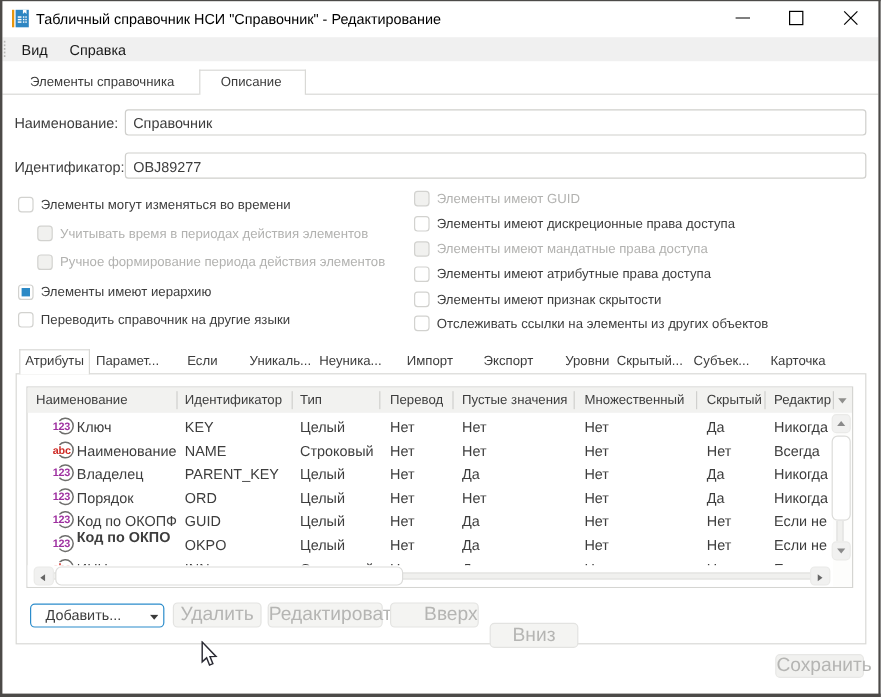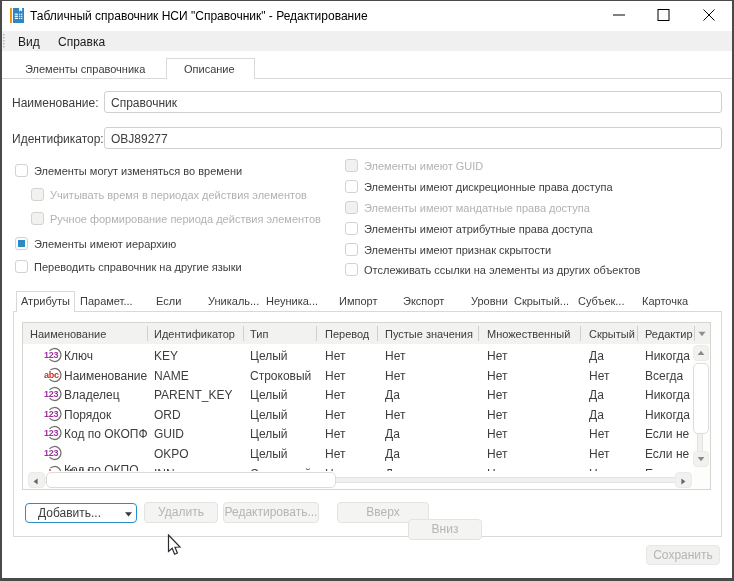--- a/index.html
+++ b/index.html
@@ -27,21 +27,21 @@
   .cb{width:13px;height:13px;border:1px solid #d2d2cf;border-radius:3px;background:#fff;position:absolute;}
   .cb.dis{background:#f1f1ef;}
   .cb.checked::after{content:"";position:absolute;left:2px;top:2px;width:7px;height:7px;background:#2b89c6;}
   .cbl{position:absolute;font-size:11px;color:#3d3d3d;white-space:nowrap;}
   .cbl.dis{color:#b2b2b0;}
   
   #tbl{left:22px;top:322px;width:689px;height:168px;border:1px solid #d5d5d2;background:#fff;}
   .hdrtxt{position:absolute;font-size:11px;color:#3d3d3d;white-space:nowrap;}
   .cell{position:absolute;font-size:12px;color:#3d3d3d;white-space:nowrap;}
   
-  .btn{position:absolute;border-radius:4px;font-size:12px;text-align:center;}
+  .btn{position:absolute;border-radius:4px;font-size:16px;text-align:center;}
   .btn.dis{background:#f4f4f2;border:1px solid #e3e3e1;color:#b5b5b3;}
   
   .sbtn{position:absolute;border:1px solid #eaeae8;border-radius:4px;background:#f1f1f0;}
   .sthumb{position:absolute;border:1px solid #dcdcda;border-radius:5px;background:#fff;}
 </style>
 </head>
 <body>
 <div class="abs" id="titlebar"></div>
 <div class="abs" id="menubar"></div>
 
@@ -222,21 +222,21 @@
     <div class="cell" style="left:325px;top:427.4px;">Нет</div>
     <div class="cell" style="left:385px;top:427.4px;">Да</div>
     <div class="cell" style="left:487px;top:427.4px;">Нет</div>
     <div class="cell" style="left:589px;top:427.4px;">Нет</div>
     <div class="cell" style="left:645px;top:427.4px;">Если не</div>
     <svg class="abs" style="left:43px;top:445px" width="20" height="16" viewBox="0 0 20 16">
     <path d="M 6.52 3.82 A 6.5 6.5 0 1 1 6.52 12.18" fill="none" stroke="#6e6e6c" stroke-width="1.25"></path>
     <text x="1" y="11" font-size="9px" font-weight="bold" fill="#fff" stroke="#fff" stroke-width="1.6" font-family="Liberation Sans" letter-spacing="-0.2">123</text>
     <text x="1" y="11" font-size="9px" font-weight="bold" fill="#9e30a0" font-family="Liberation Sans" letter-spacing="-0.2">123</text>
   </svg>
-    <div class="cell" style="left:64px;top:463px;">Код по ОКПО</div>
+    <div class="cell" style="left:64px;top:441px;font-weight:bold;">Код по ОКПО</div>
     <div class="cell" style="left:154px;top:447px;">OKPO</div>
     <div class="cell" style="left:250px;top:447px;">Целый</div>
     <div class="cell" style="left:325px;top:447px;">Нет</div>
     <div class="cell" style="left:385px;top:447px;">Да</div>
     <div class="cell" style="left:487px;top:447px;">Нет</div>
     <div class="cell" style="left:589px;top:447px;">Нет</div>
     <div class="cell" style="left:645px;top:447px;">Если не</div>
     <svg class="abs" style="left:43px;top:464.6px" width="20" height="16" viewBox="0 0 20 16">
     <path d="M 6.52 3.82 A 6.5 6.5 0 1 1 6.52 12.18" fill="none" stroke="#6e6e6c" stroke-width="1.25"></path>
     <text x="1" y="11" font-size="9px" font-weight="bold" fill="#fff" stroke="#fff" stroke-width="1.6" font-family="Liberation Sans" letter-spacing="-0.2">abc</text>
@@ -252,21 +252,21 @@
     <div class="cell" style="left:645px;top:466.6px;">Если не</div>
   </div>
 
 <div class="abs" style="left:25px;top:503px;width:112px;height:20px;border:1px solid #2b8ccb;border-radius:4px;background:#fff;"></div>
 <div class="abs" style="left:38px;top:506px;font-size:12px;">Добавить...</div>
 <svg class="abs" style="left:125px;top:512px" width="7" height="5" viewBox="0 0 7 5">
     <path d="M0 0.3 L7 0.3 L3.5 4.4 Z" fill="#3a3a3a"></path>
   </svg>
 <div class="btn dis" style="left:144px;top:502px;width:74px;height:21px;line-height:19px;">Удалить</div>
 <div class="btn dis" style="left:223px;top:502px;width:96px;height:21px;line-height:19px;">Редактировать...</div>
-<div class="btn dis" style="left:337px;top:502px;width:92px;height:21px;line-height:19px;">Вверх</div>
+<div class="btn dis" style="left:325px;top:502px;width:74px;height:21px;line-height:19px;text-align:right;">Вверх</div>
 <div class="btn dis" style="left:408px;top:502px;width:74px;height:21px;line-height:19px;margin-top:17px;">Вниз</div>
 
 <div class="btn dis" style="left:646px;top:545px;width:74px;height:20px;line-height:18px;background:#f1f1ef;border:1px solid #e7e7e5;">Сохранить</div>
 
 <svg class="abs" style="left:167px;top:534px" width="16" height="23" viewBox="0 0 16 23">
   <path d="M1.5 1 L1.5 17.5 L5.2 14.2 L7.6 20.2 L10.4 19 L8 13.2 L13 13 Z" fill="#fff" stroke="#2a2a33" stroke-width="1.2"></path>
 </svg>
 
 <div class="abs" style="left:23px;top:471px;width:687px;height:18px;background:#fff;"></div>
 

